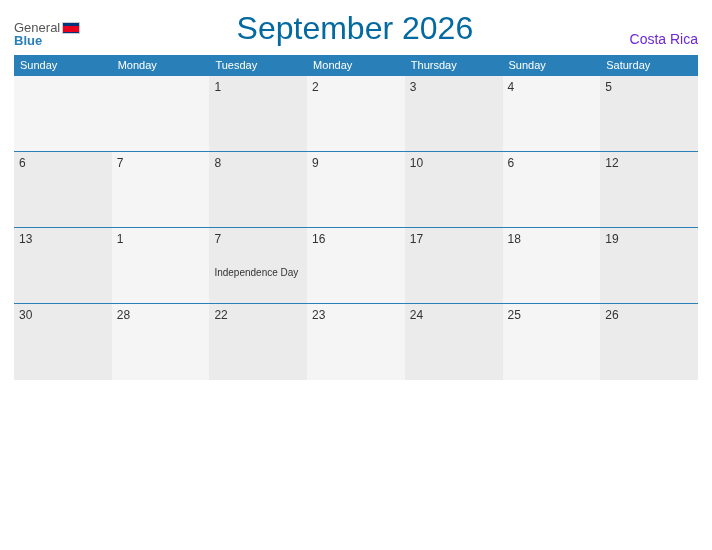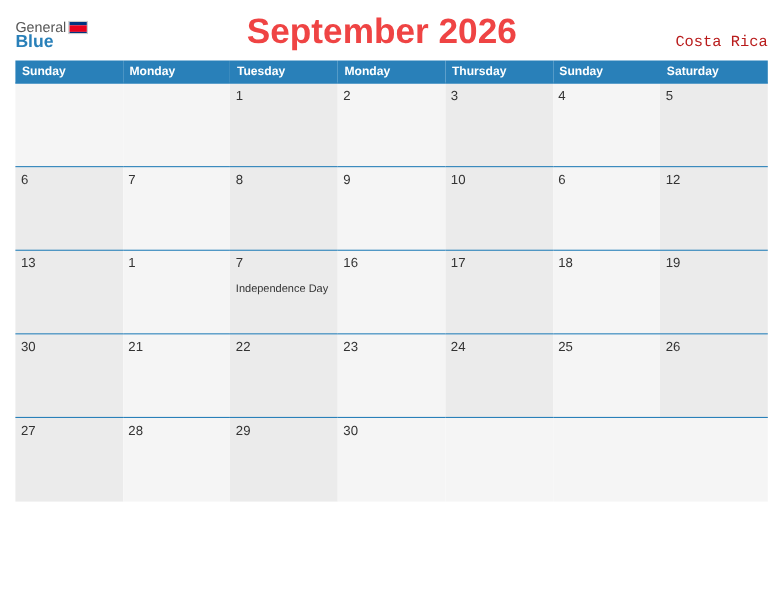--- a/index.html
+++ b/index.html
@@ -28,21 +28,21 @@
       flex-direction: column;
       align-items: flex-start;
       line-height: 1;
     }
     .logo-general {
       font-size: 13px;
       color: #555;
       font-weight: normal;
     }
     .logo-blue {
-      font-size: 16px;
+      font-size: 13px;
       color: #2980b9;
       font-weight: bold;
     }
     .logo-flag {
       display: inline-block;
       width: 18px;
       height: 12px;
       margin-left: 2px;
       vertical-align: middle;
       position: relative;
@@ -51,41 +51,40 @@
     }
     .logo-flag .flag-top { background: #003580; height: 3px; }
     .logo-flag .flag-mid { background: #e8001d; height: 6px; }
     .logo-flag .flag-bot { background: #003580; height: 3px; }
     .logo-row {
       display: flex;
       align-items: center;
     }
     .title {
       font-size: 32px;
-      font-weight: bold;
-      color: #ef4444;
+      font-weight: normal;
+      color: #0369a1;
       text-align: center;
       flex: 1;
     }
     .country {
       font-size: 14px;
-      color: #b91c1c;
+      color: #6d28d9;
       white-space: nowrap;
-      font-family: Liberation Mono, monospace;
     }
     
     .calendar {
       width: 100%;
       border-collapse: collapse;
     }
     .calendar thead tr th {
       background: #2980b9;
       color: #fff;
       font-size: 11px;
-      font-weight: bold;
+      font-weight: normal;
       padding: 4px 6px;
       text-align: left;
       border: none;
     }
     .calendar tbody tr {
       border-top: 1.5px solid #2980b9;
     }
     .calendar tbody tr td {
       width: calc(100% / 7);
       height: 76px;
@@ -101,21 +100,21 @@
     }
     .day-num {
       font-size: 12px;
       color: #333;
       display: block;
     }
     .holiday-label {
       font-size: 10px;
       color: #333;
       display: block;
-      margin-top: 10px;
+      margin-top: 20px;
       line-height: 1.3;
     }
     .empty-cell {
       background: #f5f5f5 !important;
     }
   </style>
 </head>
 <body>
 
 <div class="page">
@@ -214,50 +213,33 @@
           </td>
           <td>
             <span class="day-num">19</span>
           </td>
         </tr>
         <tr>
           <td>
             <span class="day-num">30</span>
           </td>
           <td>
-            <span class="day-num">21</span>
+            <span class="day-num">28</span>
           </td>
           <td>
             <span class="day-num">22</span>
           </td>
           <td>
             <span class="day-num">23</span>
           </td>
           <td>
             <span class="day-num">24</span>
           </td>
           <td>
             <span class="day-num">25</span>
           </td>
           <td>
             <span class="day-num">26</span>
           </td>
-        </tr>
-        <tr>
-          <td>
-            <span class="day-num">27</span>
-          </td>
-          <td>
-            <span class="day-num">28</span>
-          </td>
-          <td>
-            <span class="day-num">29</span>
-          </td>
-          <td>
-            <span class="day-num">30</span>
-          </td>
-          <td class="empty-cell"></td>
-          <td class="empty-cell"></td>
-          <td class="empty-cell"></td>
         </tr>
       </tbody>
   </table>
 </div>
 
 </body></html>

